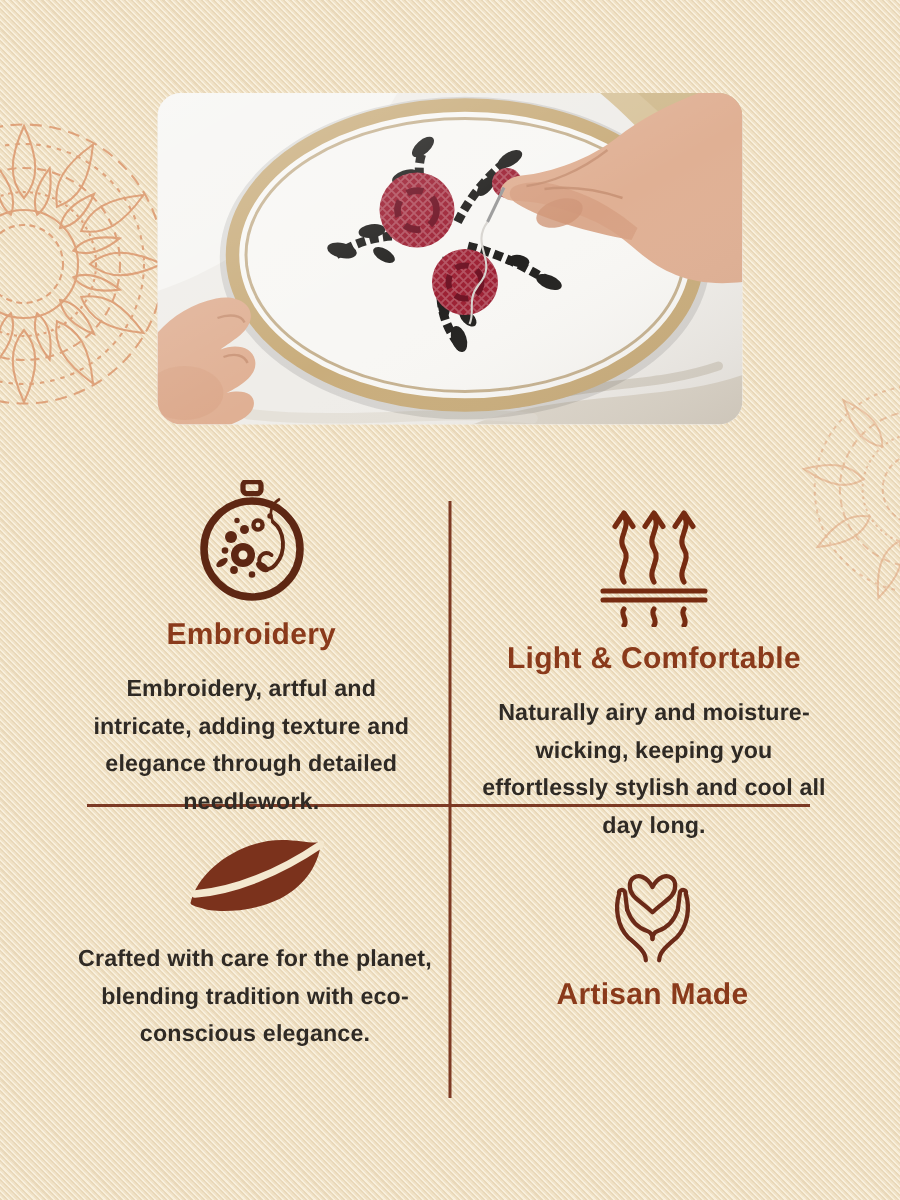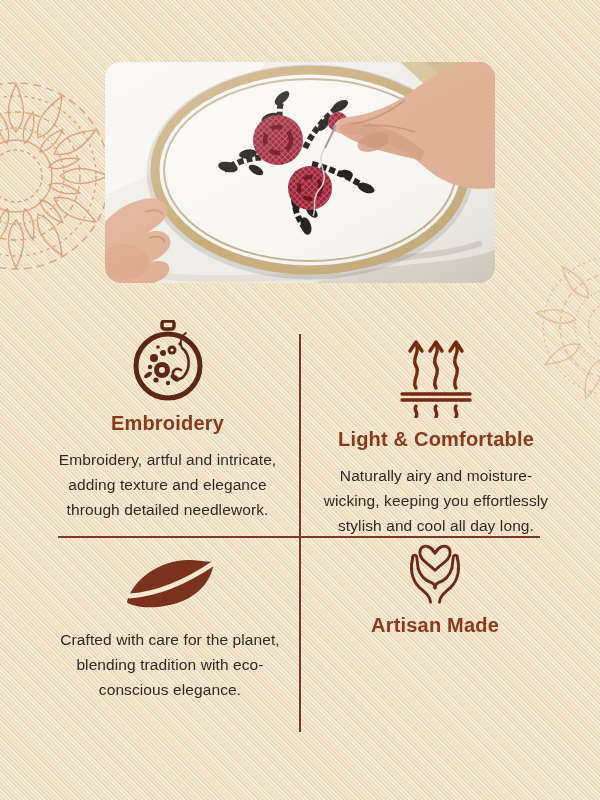--- a/index.html
+++ b/index.html
@@ -29,31 +29,32 @@
   .vdiv{position:absolute;left:299px;top:334px;width:2px;height:398px;background:#7c3a24;}
   .hdiv{position:absolute;left:58px;top:536px;width:482px;height:2px;background:#7c3a24;}
 
   .cell{
     position:absolute;display:flex;flex-direction:column;align-items:center;
     text-align:center;
   }
   .q1{left:45px;top:320px;width:245px;}
   .q2{left:312px;top:336px;width:248px;}
   .q3{left:40px;top:550px;width:260px;}
-  .q4{left:310px;top:540px;width:250px;}
+  .q4{left:310px;top:578px;width:250px;}
   .icon-wrap{display:flex;align-items:center;justify-content:center;}
   .row1 .icon-wrap{height:82px;}
   .row2 .icon-wrap{height:64px;}
   .cell h3{
     margin:10px 0 0 0;font-size:20px;line-height:22px;font-weight:700;
     color:#8a3a1b;letter-spacing:.2px;
   }
   .cell p{
     margin:13px 0 0 0;font-size:15.5px;line-height:25px;color:#2f2a25;
     letter-spacing:.1px;
+    font-weight:bold;
   }
   .q1 p{max-width:232px;}
   .q2 p{max-width:232px;}
   .q3 p{max-width:242px;}
   .q4 p{max-width:230px;}
 </style>
 </head>
 <body>
 
 <svg class="mandala mandala-left" viewBox="0 0 200 200" aria-hidden="true">

